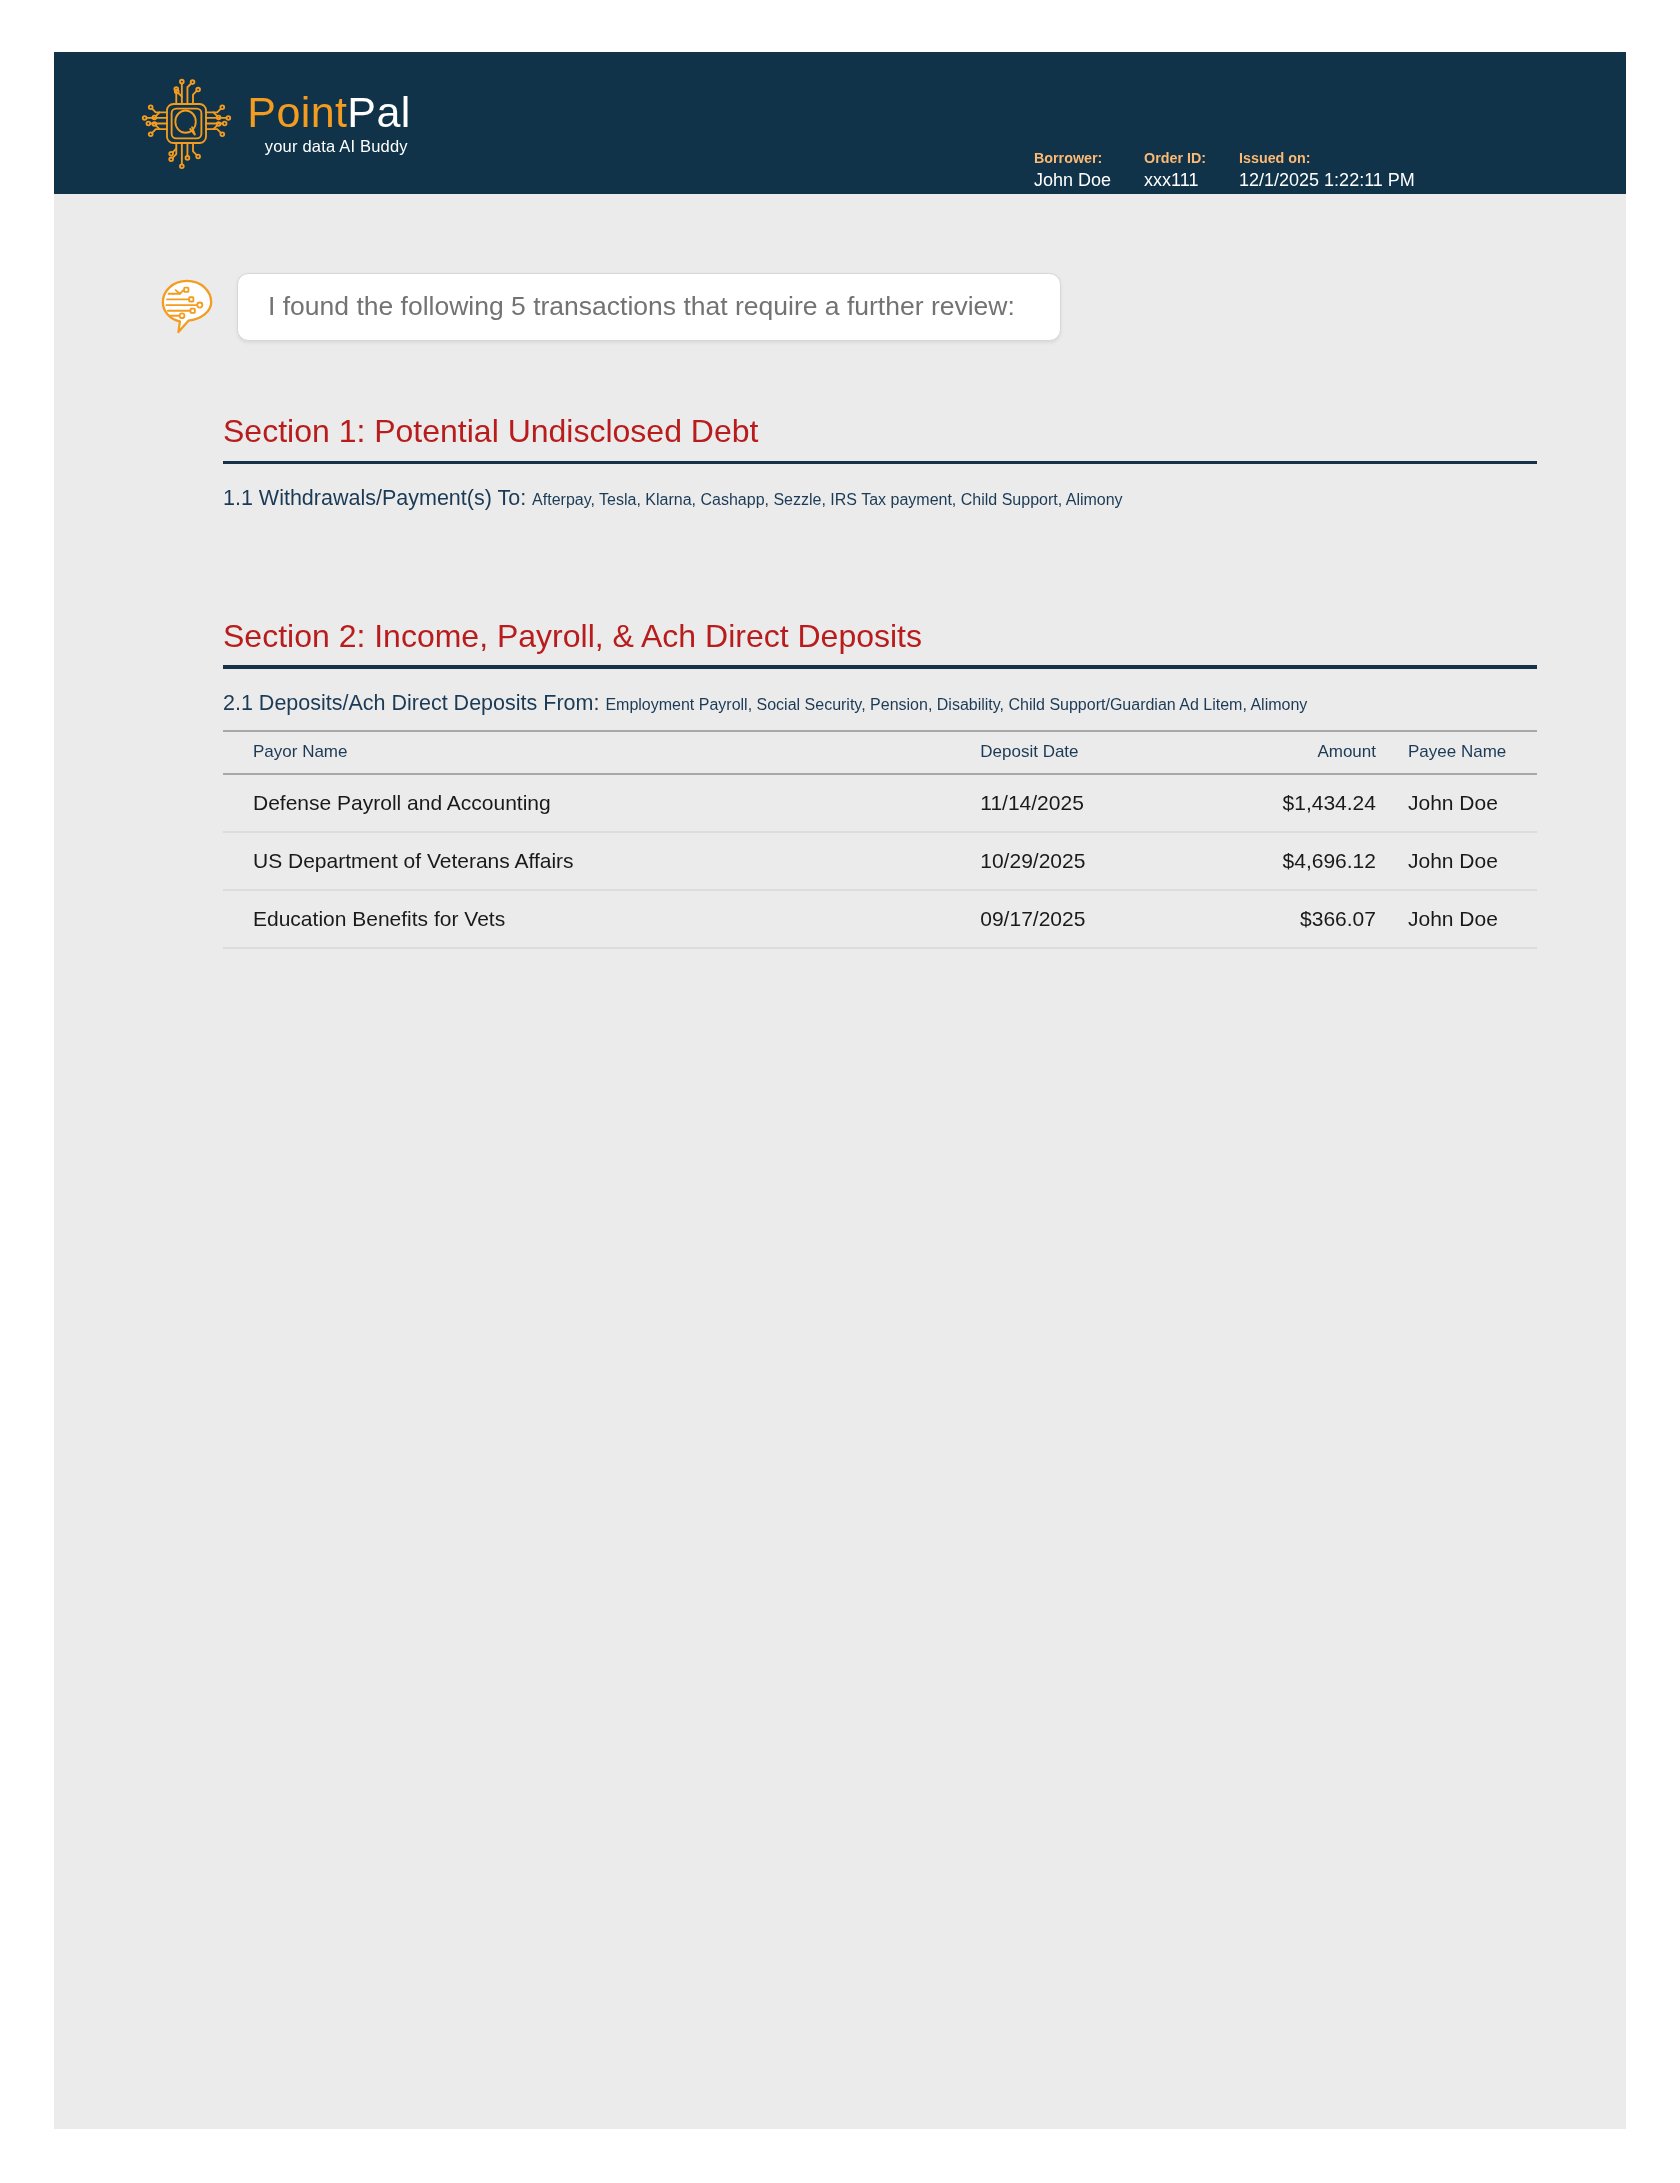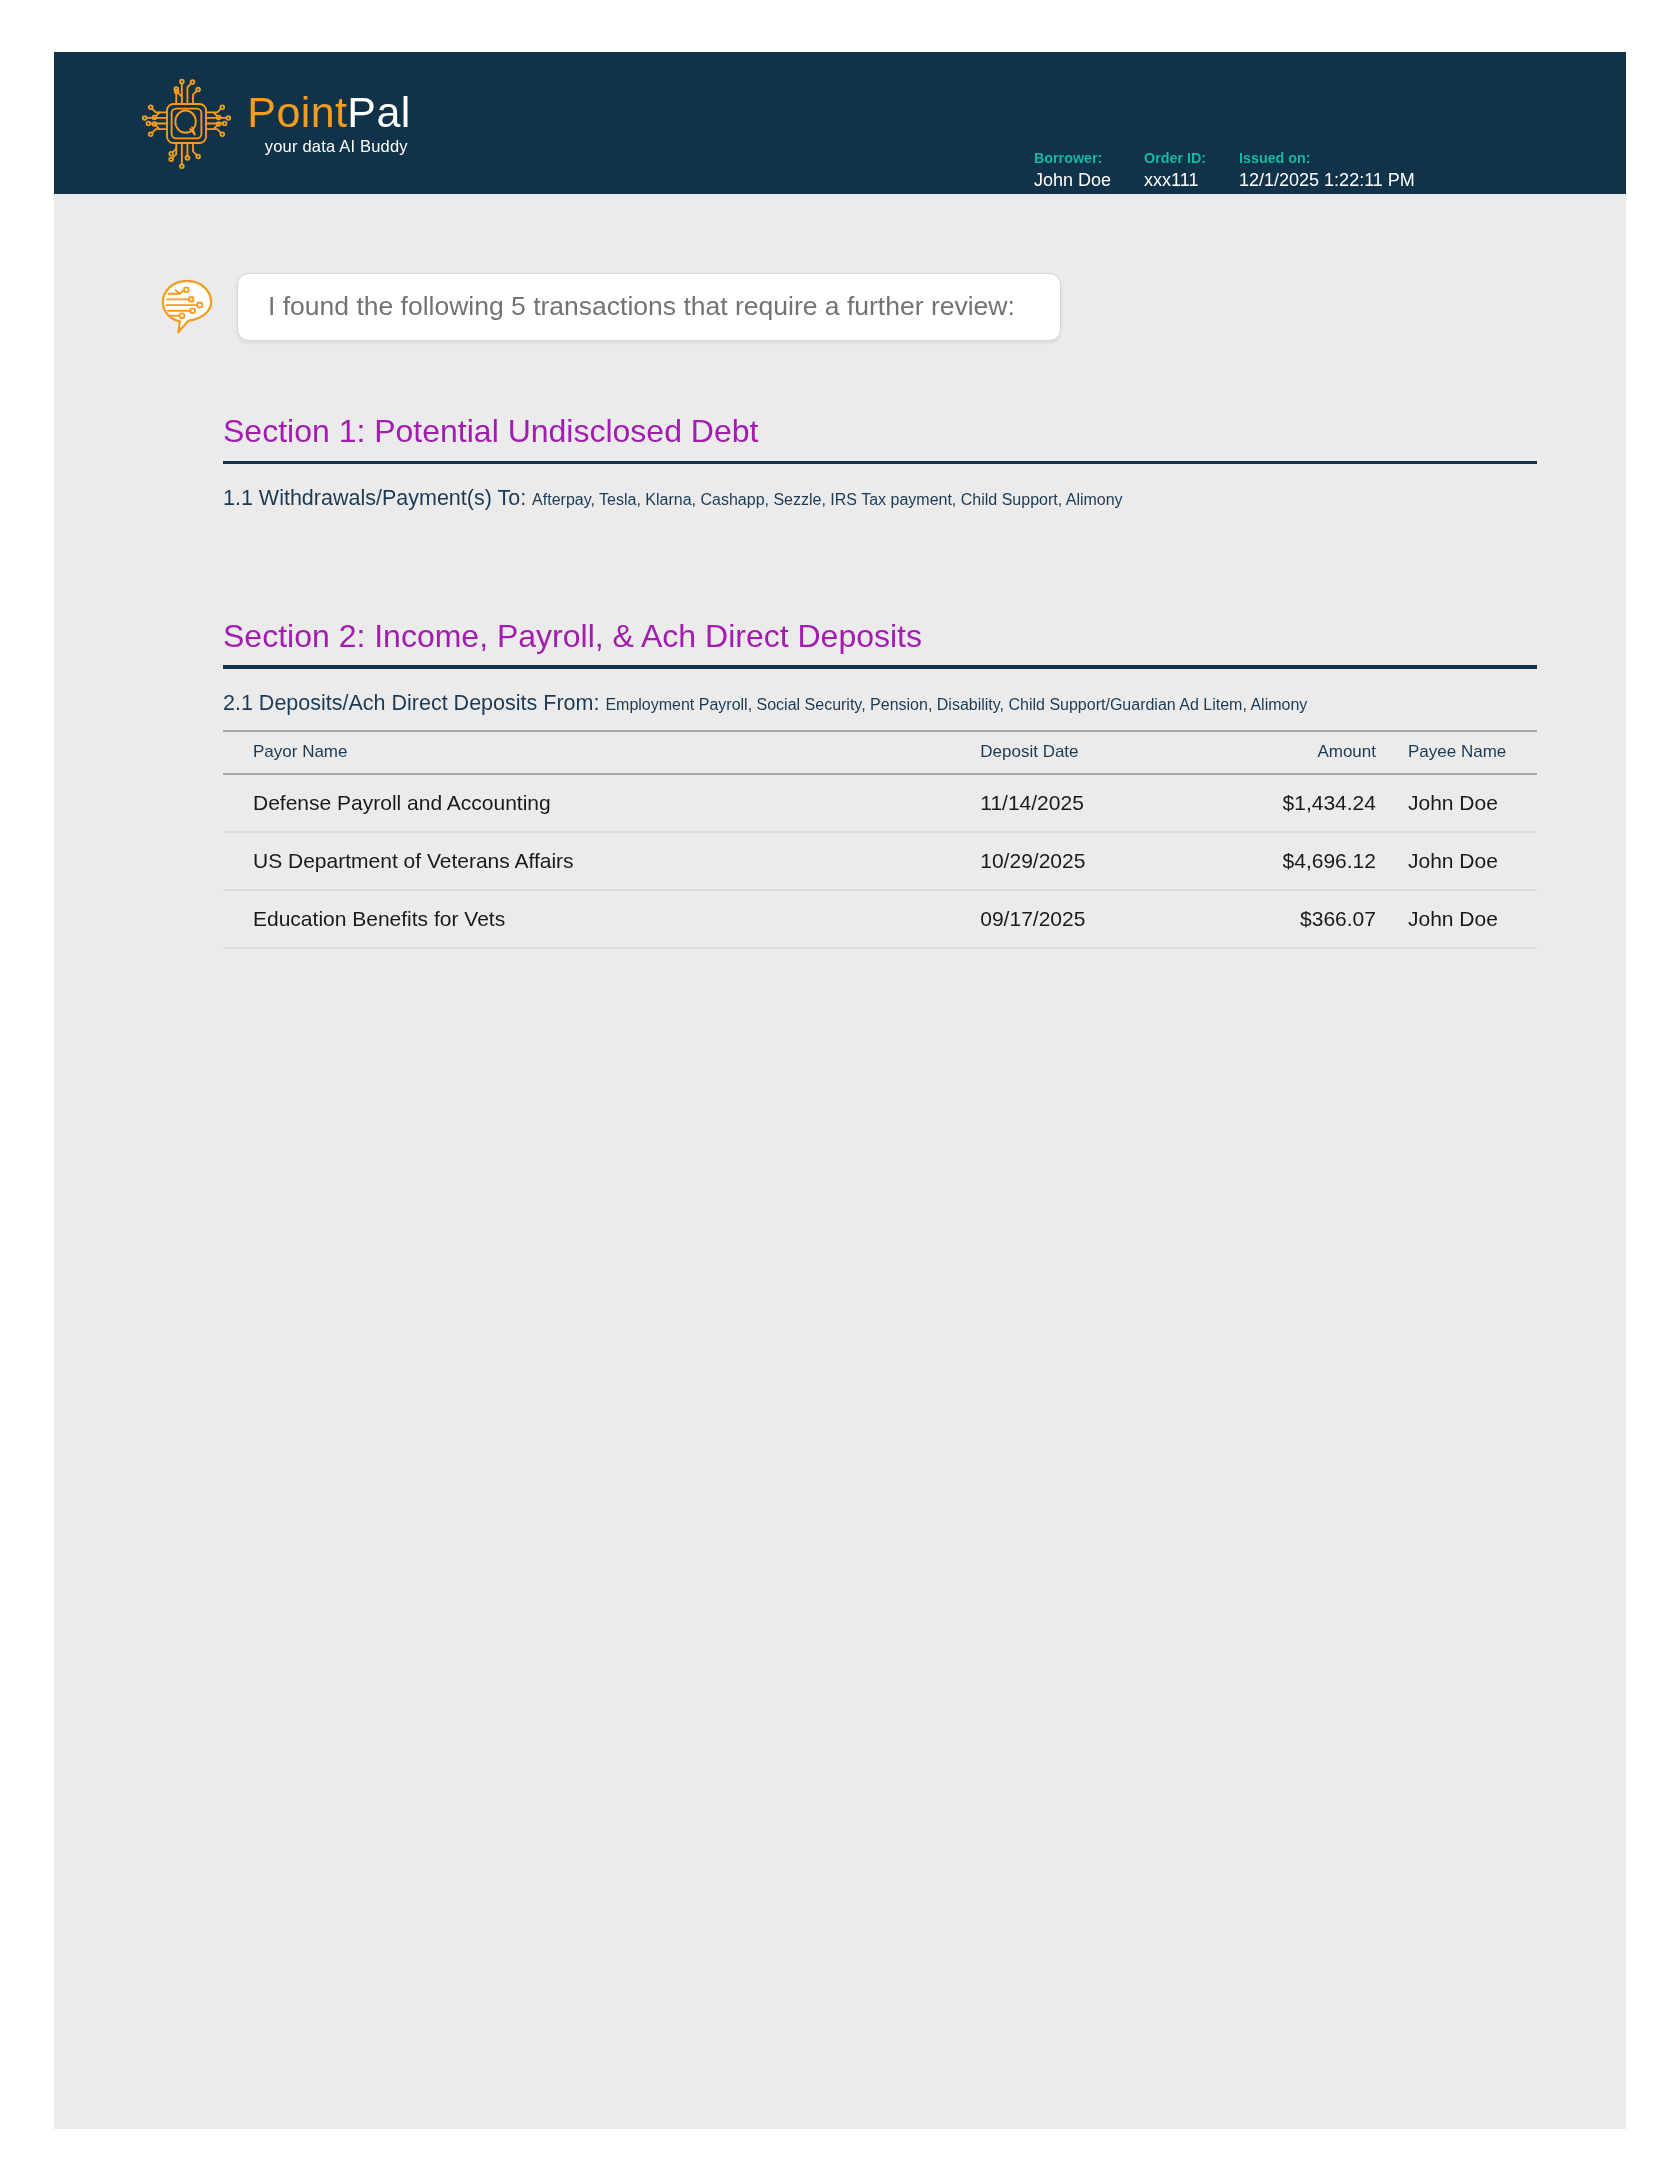--- a/index.html
+++ b/index.html
@@ -68,21 +68,21 @@
     left: 980px;
     top: 97px;
     display: flex;
     align-items: flex-start;
   }
   .meta-block { margin-right: 33px; }
   .meta-block:last-child { margin-right: 0; }
   .meta-label {
     font-size: 14.3px;
     font-weight: bold;
-    color: #14b8a6;
+    color: #fdba74;
     line-height: 18.6px;
     white-space: nowrap;
   }
   .meta-value {
     font-size: 18px;
     color: #ffffff;
     line-height: 23px;
     white-space: nowrap;
     margin-top: 1.4px;
   }
@@ -112,21 +112,21 @@
     line-height: 33px;
     white-space: nowrap;
   }
 
   .section { margin-left: 169px; width: 1314px; }
   .section-1 { margin-top: 69px; }
   .section-2 { margin-top: 100px; }
 
   .section-title {
     font-size: 32px;
-    color: #a21caf;
+    color: #b91c1c;
     line-height: 42px;
     font-weight: normal;
     margin: 0;
     padding-bottom: 8.6px;
   }
   .section-rule {
     height: 3.6px;
     background: #153249;
     width: 100%;
   }

